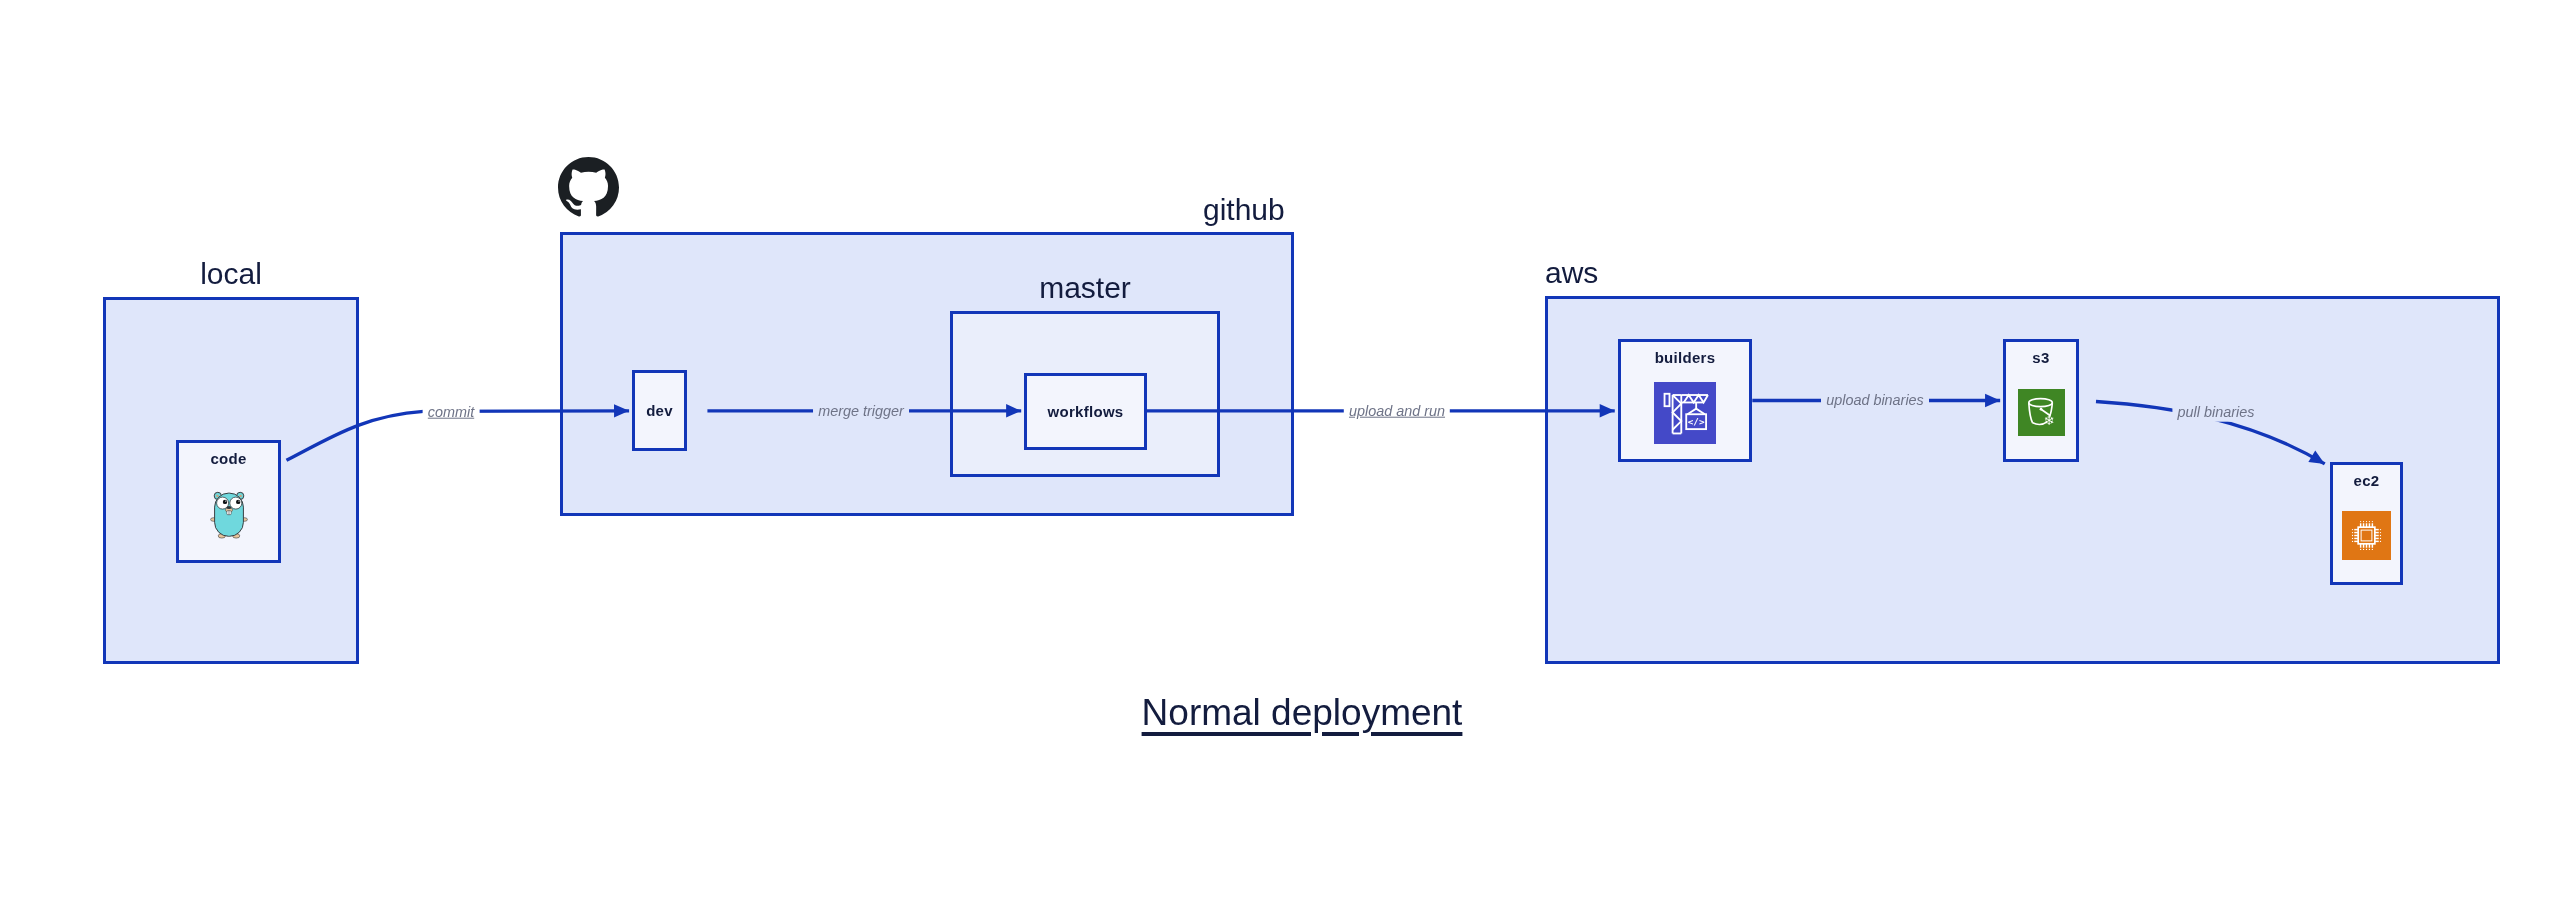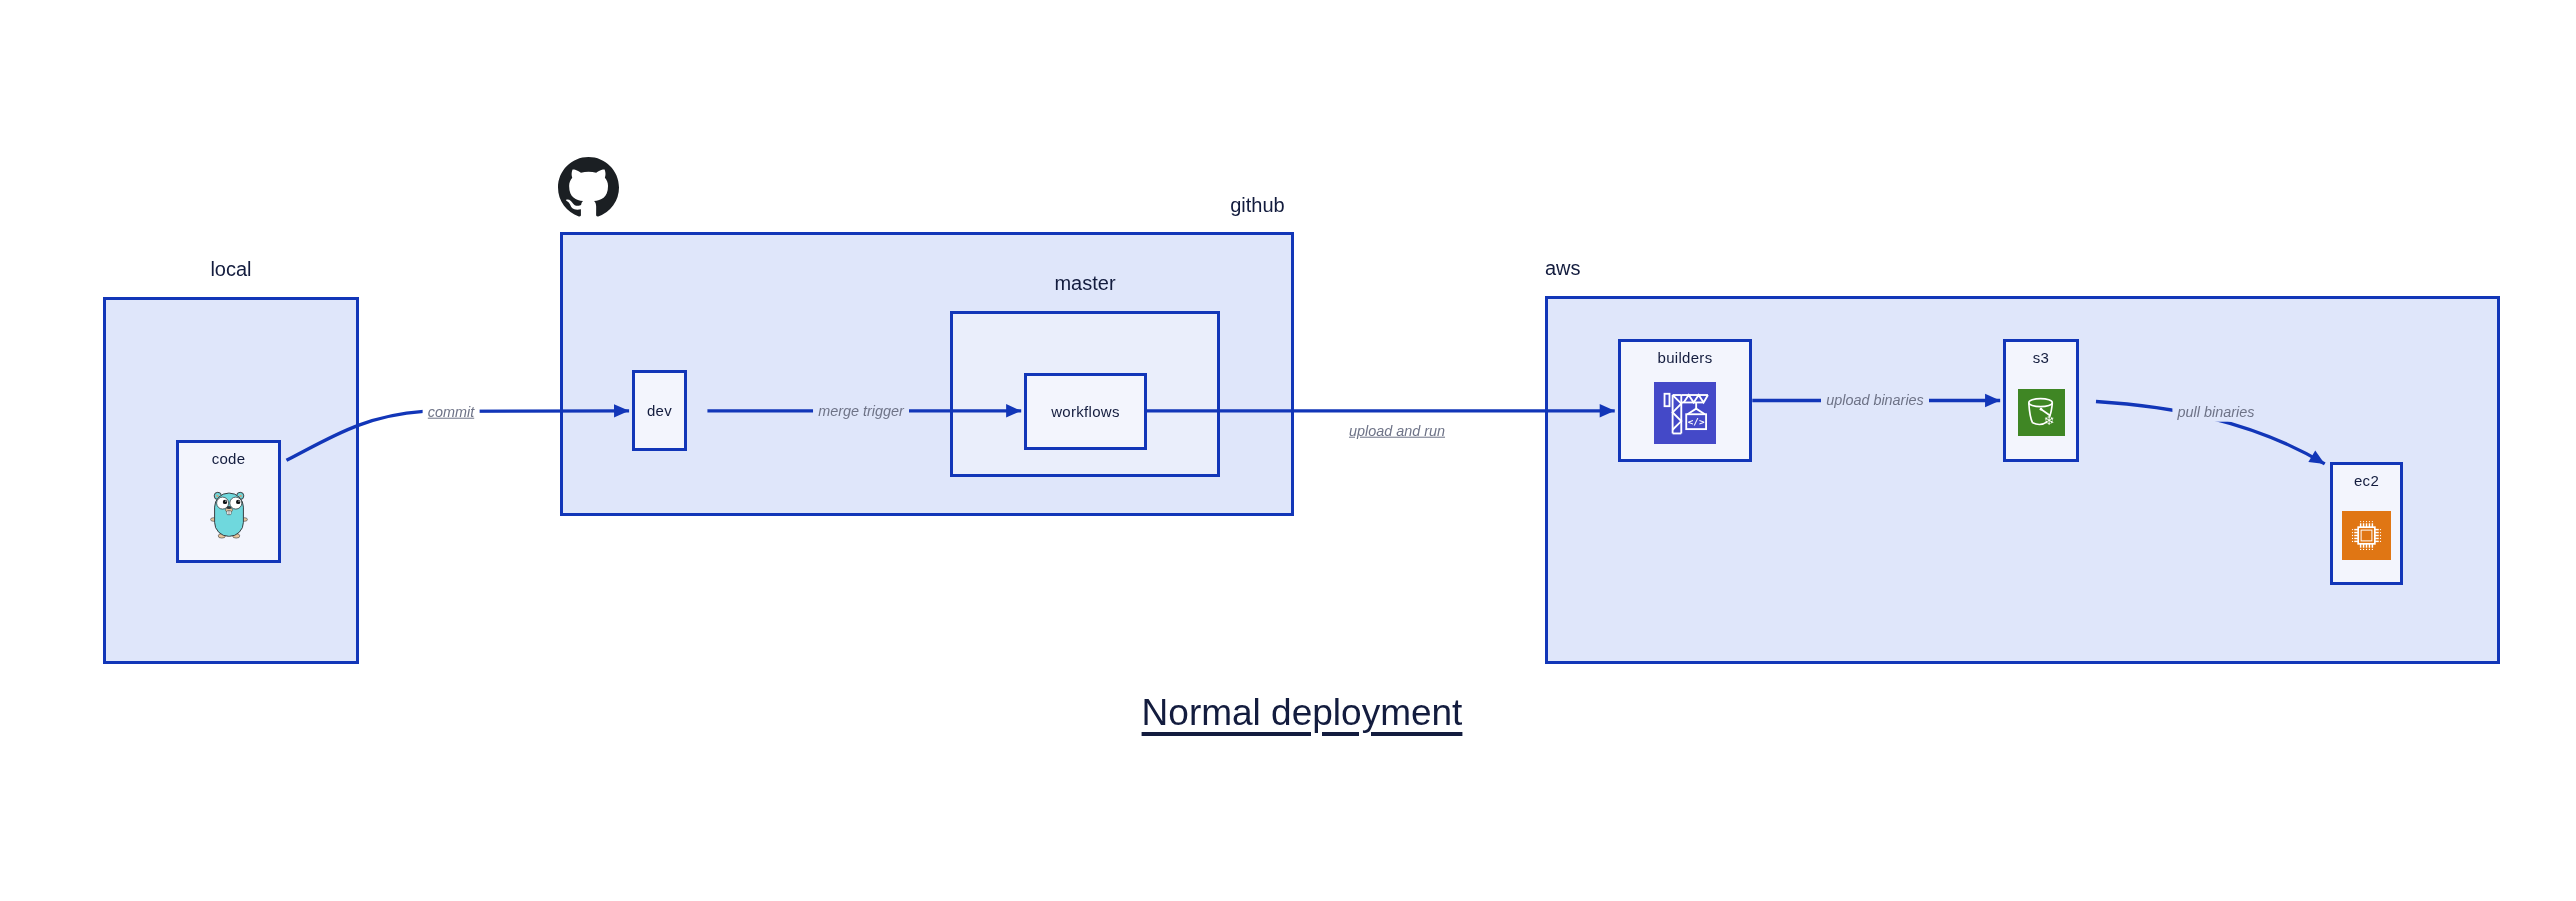--- a/index.html
+++ b/index.html
@@ -30,28 +30,28 @@
   }
   .container-box.master{background:var(--master-fill);z-index:2;}
   .leaf-box{
     position:absolute;box-sizing:border-box;
     border:3.1px solid var(--stroke-blue);
     background:var(--leaf-fill);
     z-index:3;
     display:flex;flex-direction:column;align-items:center;
   }
   .leaf-box .leaf-label{
-    font-weight:400;font-size:15px;letter-spacing:0.3px;
+    font-weight:700;font-size:15px;letter-spacing:0.3px;
     padding-top:7.2px;color:var(--text-dark);
   }
   .leaf-box.centered{justify-content:center;}
   .leaf-box.centered .leaf-label{padding-top:0;}
   .leaf-box .icon-holder{flex:1;display:flex;align-items:center;justify-content:center;}
   .container-title{
-    position:absolute;font-size:20px;color:var(--text-dark);
+    position:absolute;font-size:30px;color:var(--text-dark);
     z-index:2;line-height:1;
   }
   .edges-svg{position:absolute;left:0;top:0;z-index:4;}
   .edge-label{
     position:absolute;transform:translate(-50%,-50%);
     font-size:14.4px;font-style:italic;color:var(--edge-label-gray);
     padding:2.1px 5.2px;line-height:1;white-space:nowrap;z-index:5;
   }
   .edge-label.on-white{background:var(--canvas-bg);text-decoration:underline;}
   .edge-label.on-fill{background:var(--container-fill);}
@@ -227,20 +227,20 @@
       <path d="M 556 893 C 640 850, 706 806, 822 798 L 1221 797" marker-end="url(#arrow)"></path>
       <path d="M 1373 797 L 1982 797" marker-end="url(#arrow)"></path>
       <path d="M 2226 797 L 3134 797" marker-end="url(#arrow)"></path>
       <path d="M 3401 777 L 3882 777" marker-end="url(#arrow)"></path>
       <path d="M 4068 779 C 4210 788, 4370 815, 4512 900" marker-end="url(#arrow)"></path>
     </g>
   </svg>
 
   <div class="edge-label on-white" style="left:451px;top:412px;">commit</div>
   <div class="edge-label on-fill" style="left:861px;top:411px;">merge trigger</div>
-  <div class="edge-label on-white" style="left:1397px;top:431px;">upload and run</div>
+  <div class="edge-label on-white" style="left:1397px;top:411px;">upload and run</div>
   <div class="edge-label on-fill" style="left:1875px;top:400px;">upload binaries</div>
   <div class="edge-label on-fill" style="left:2216px;top:412px;">pull binaries</div>
 
   <div class="diagram-title">Normal deployment</div>
 
 </div>
 
 
 </body></html>

